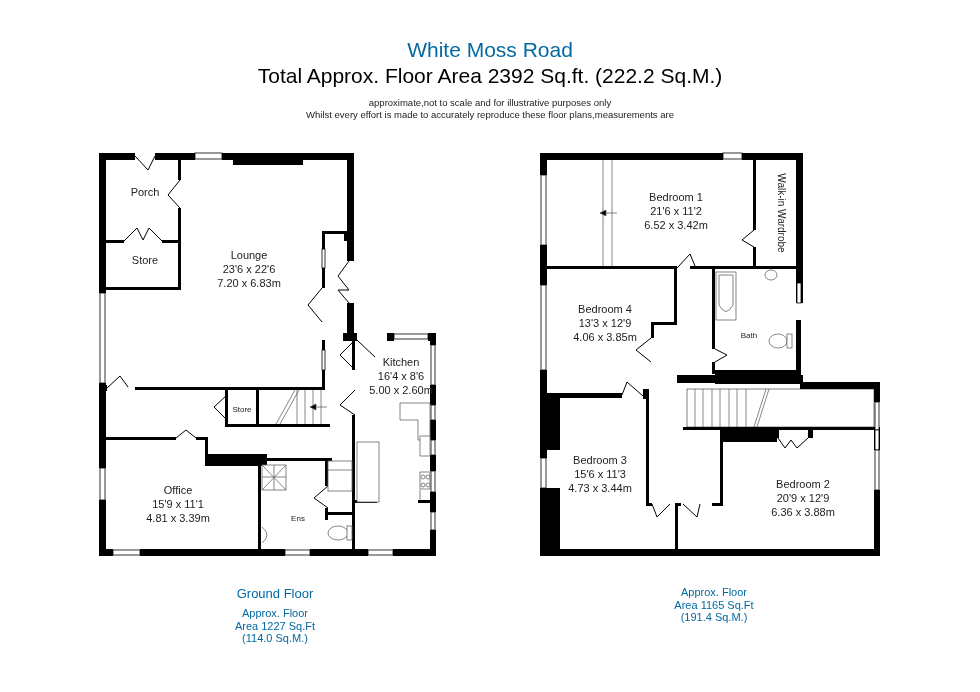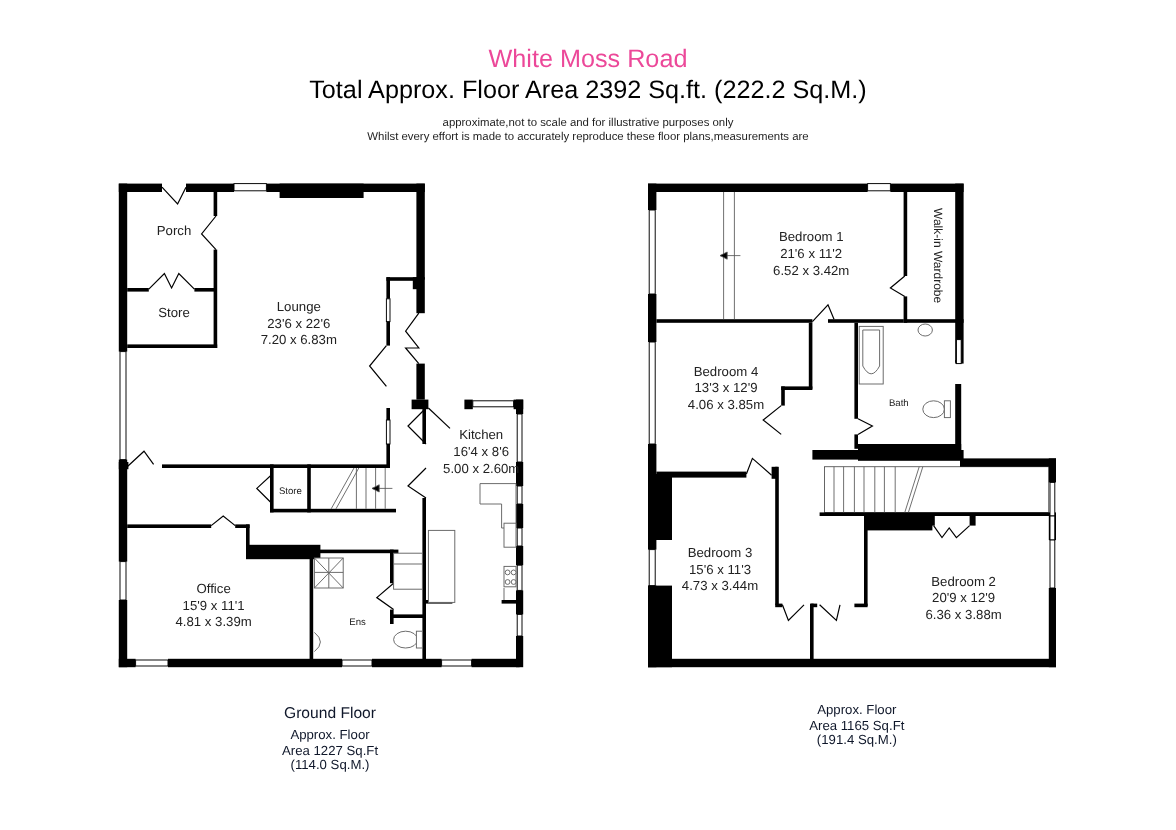--- a/index.html
+++ b/index.html
@@ -1,24 +1,24 @@
 <!DOCTYPE html>
 <html><head>
   <meta charset="utf-8">
   <style>
     html, body { margin: 0; padding: 0; background: #ffffff; }
     body { width: 980px; height: 692px; position: relative; overflow: hidden;
            font-family: "Liberation Sans", "DejaVu Sans", sans-serif; color: #222; }
     .title { position: absolute; left: 0; width: 980px; text-align: center; }
-    .t1 { top: 38px; font-size: 21px; color: #ec4899; }
+    .t1 { top: 38px; font-size: 21px; color: #0369a1; }
     .t2 { top: 64px; font-size: 21px; color: #000000; }
     .disc { top: 97px; font-size: 9.5px; line-height: 12px; color: #222; }
     svg.plan { position: absolute; left: 0; top: 0; }
     .lbl { font-family: "Liberation Sans", "DejaVu Sans", sans-serif; fill: #222; }
-    .floor-caption { position: absolute; text-align: center; width: 200px; color: #0f172a; }
+    .floor-caption { position: absolute; text-align: center; width: 200px; color: #0369a1; }
     .floor-caption .fname { font-size: 13px; margin-bottom: 6px; }
     .floor-caption .farea { font-size: 11px; line-height: 12.5px; }
     .gf-cap { left: 175px; top: 586px; }
     .ff-cap { left: 614px; top: 586px; }
   </style>
 </head>
 <body>
 
 <div class="title t1">White Moss Road</div>
 <div class="title t2">Total Approx. Floor Area 2392 Sq.ft. (222.2 Sq.M.)</div>

